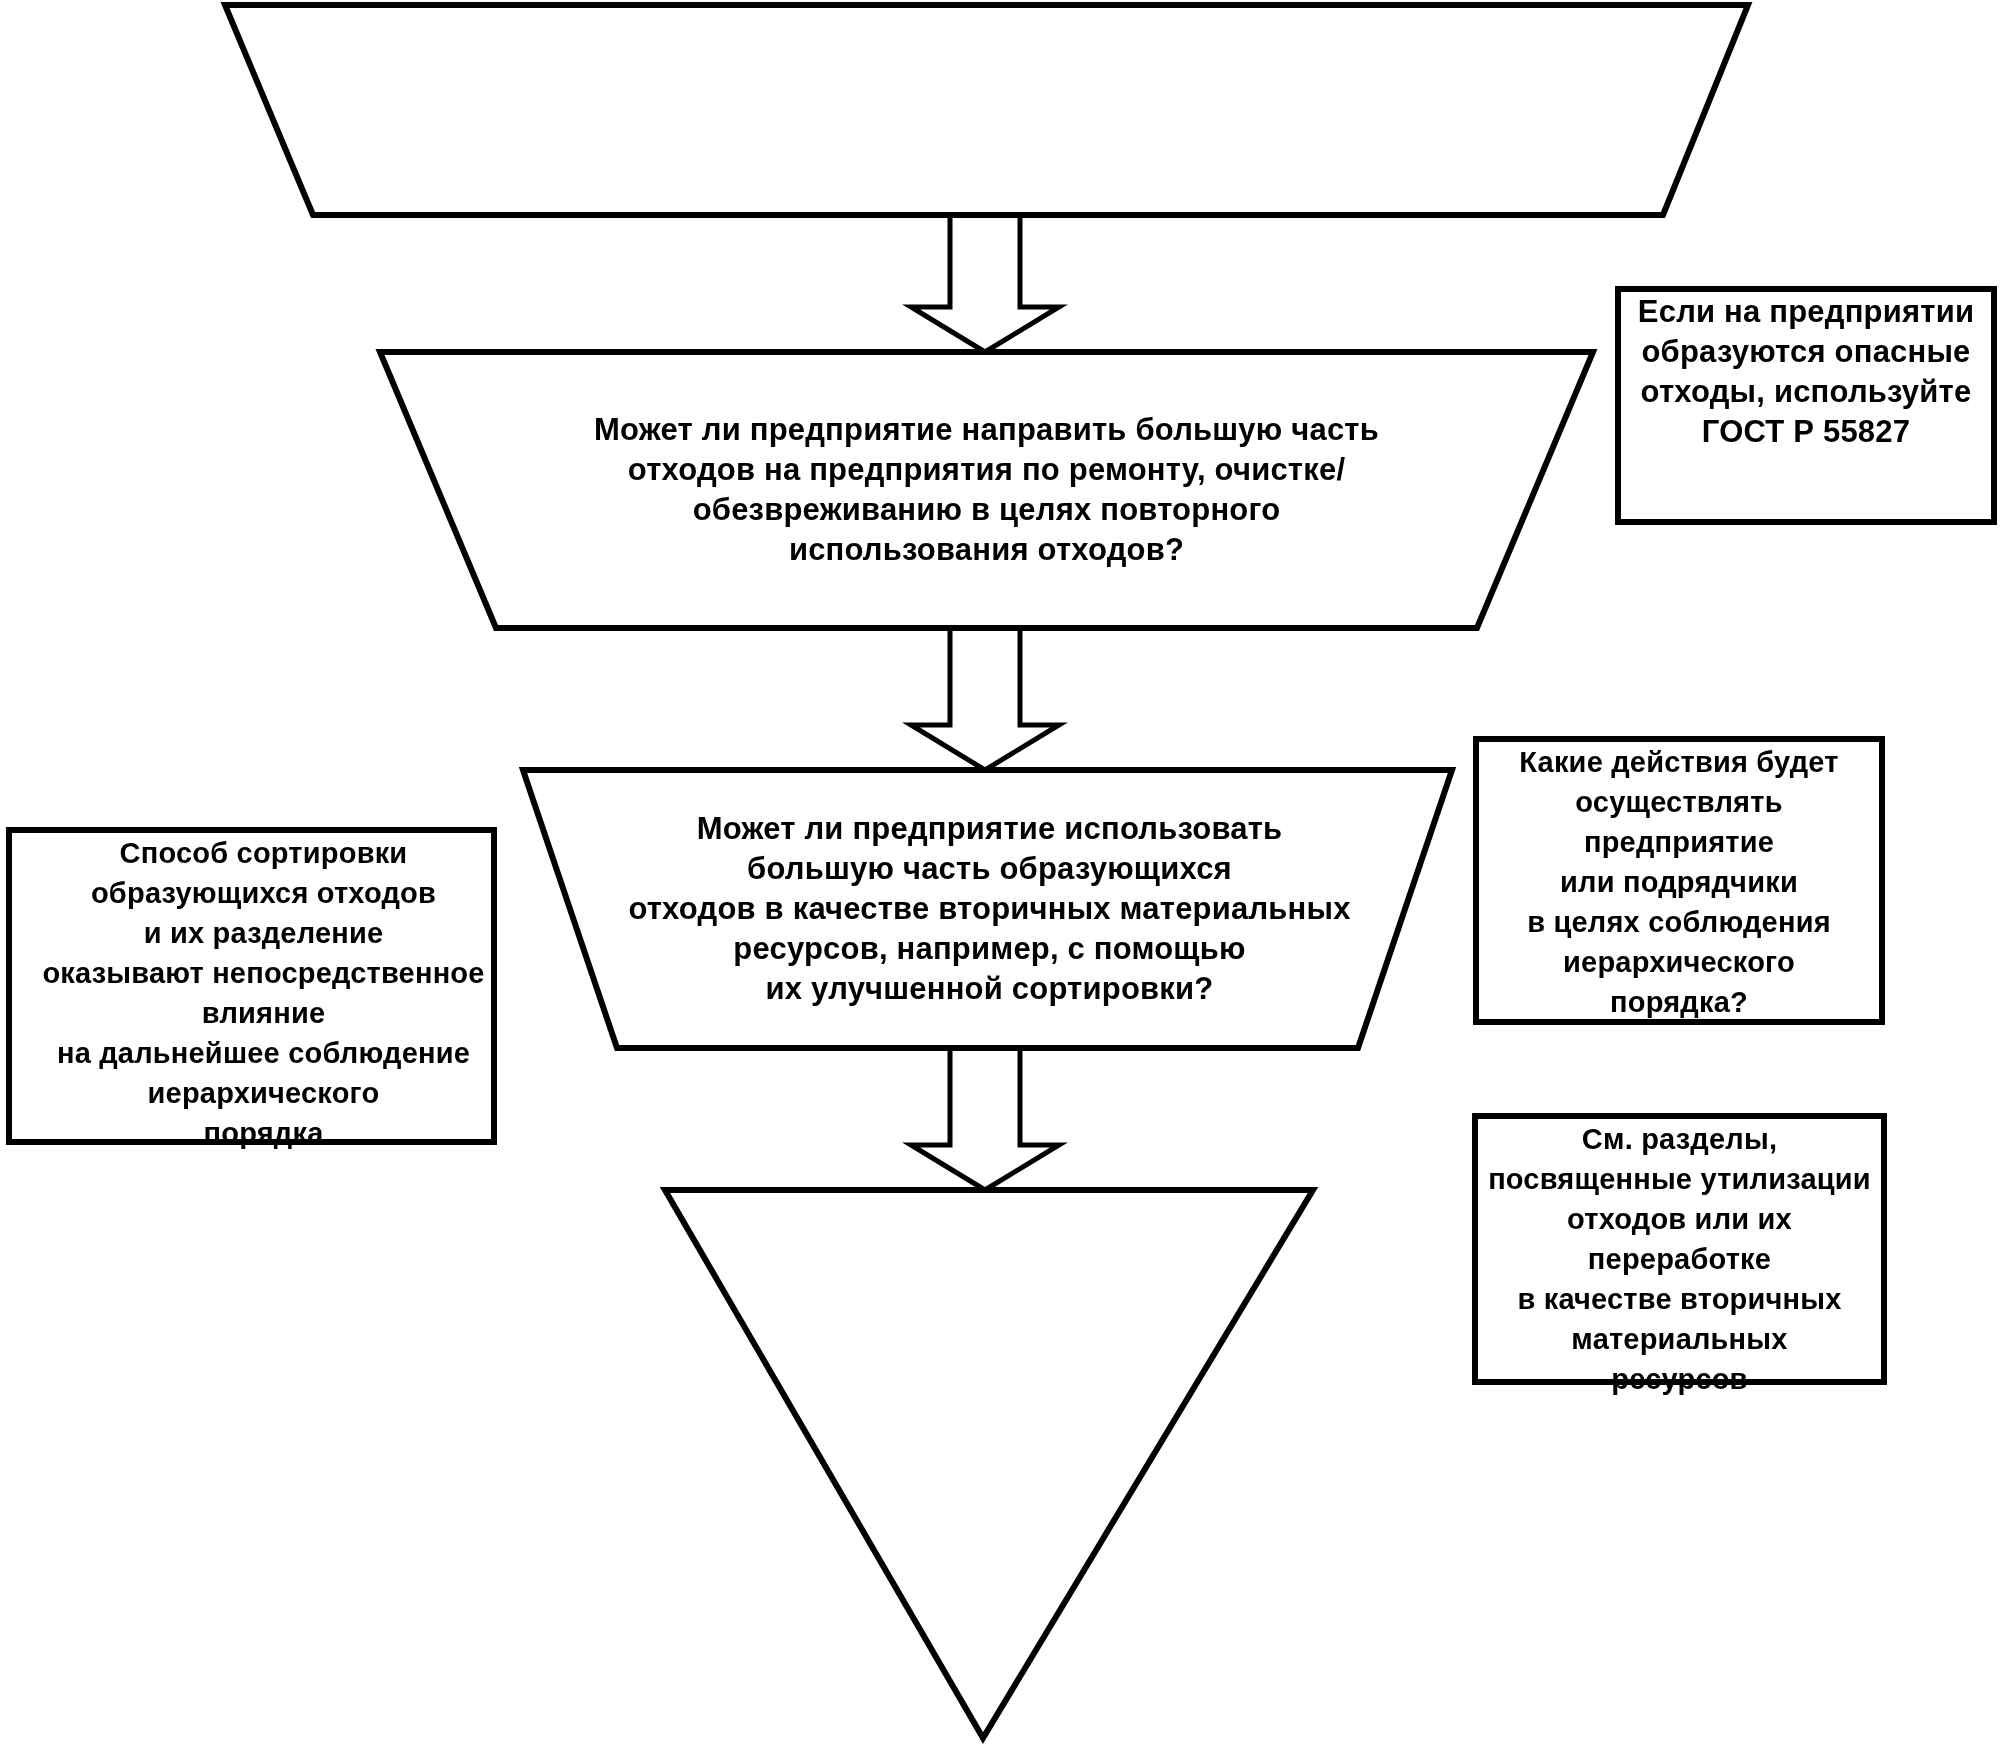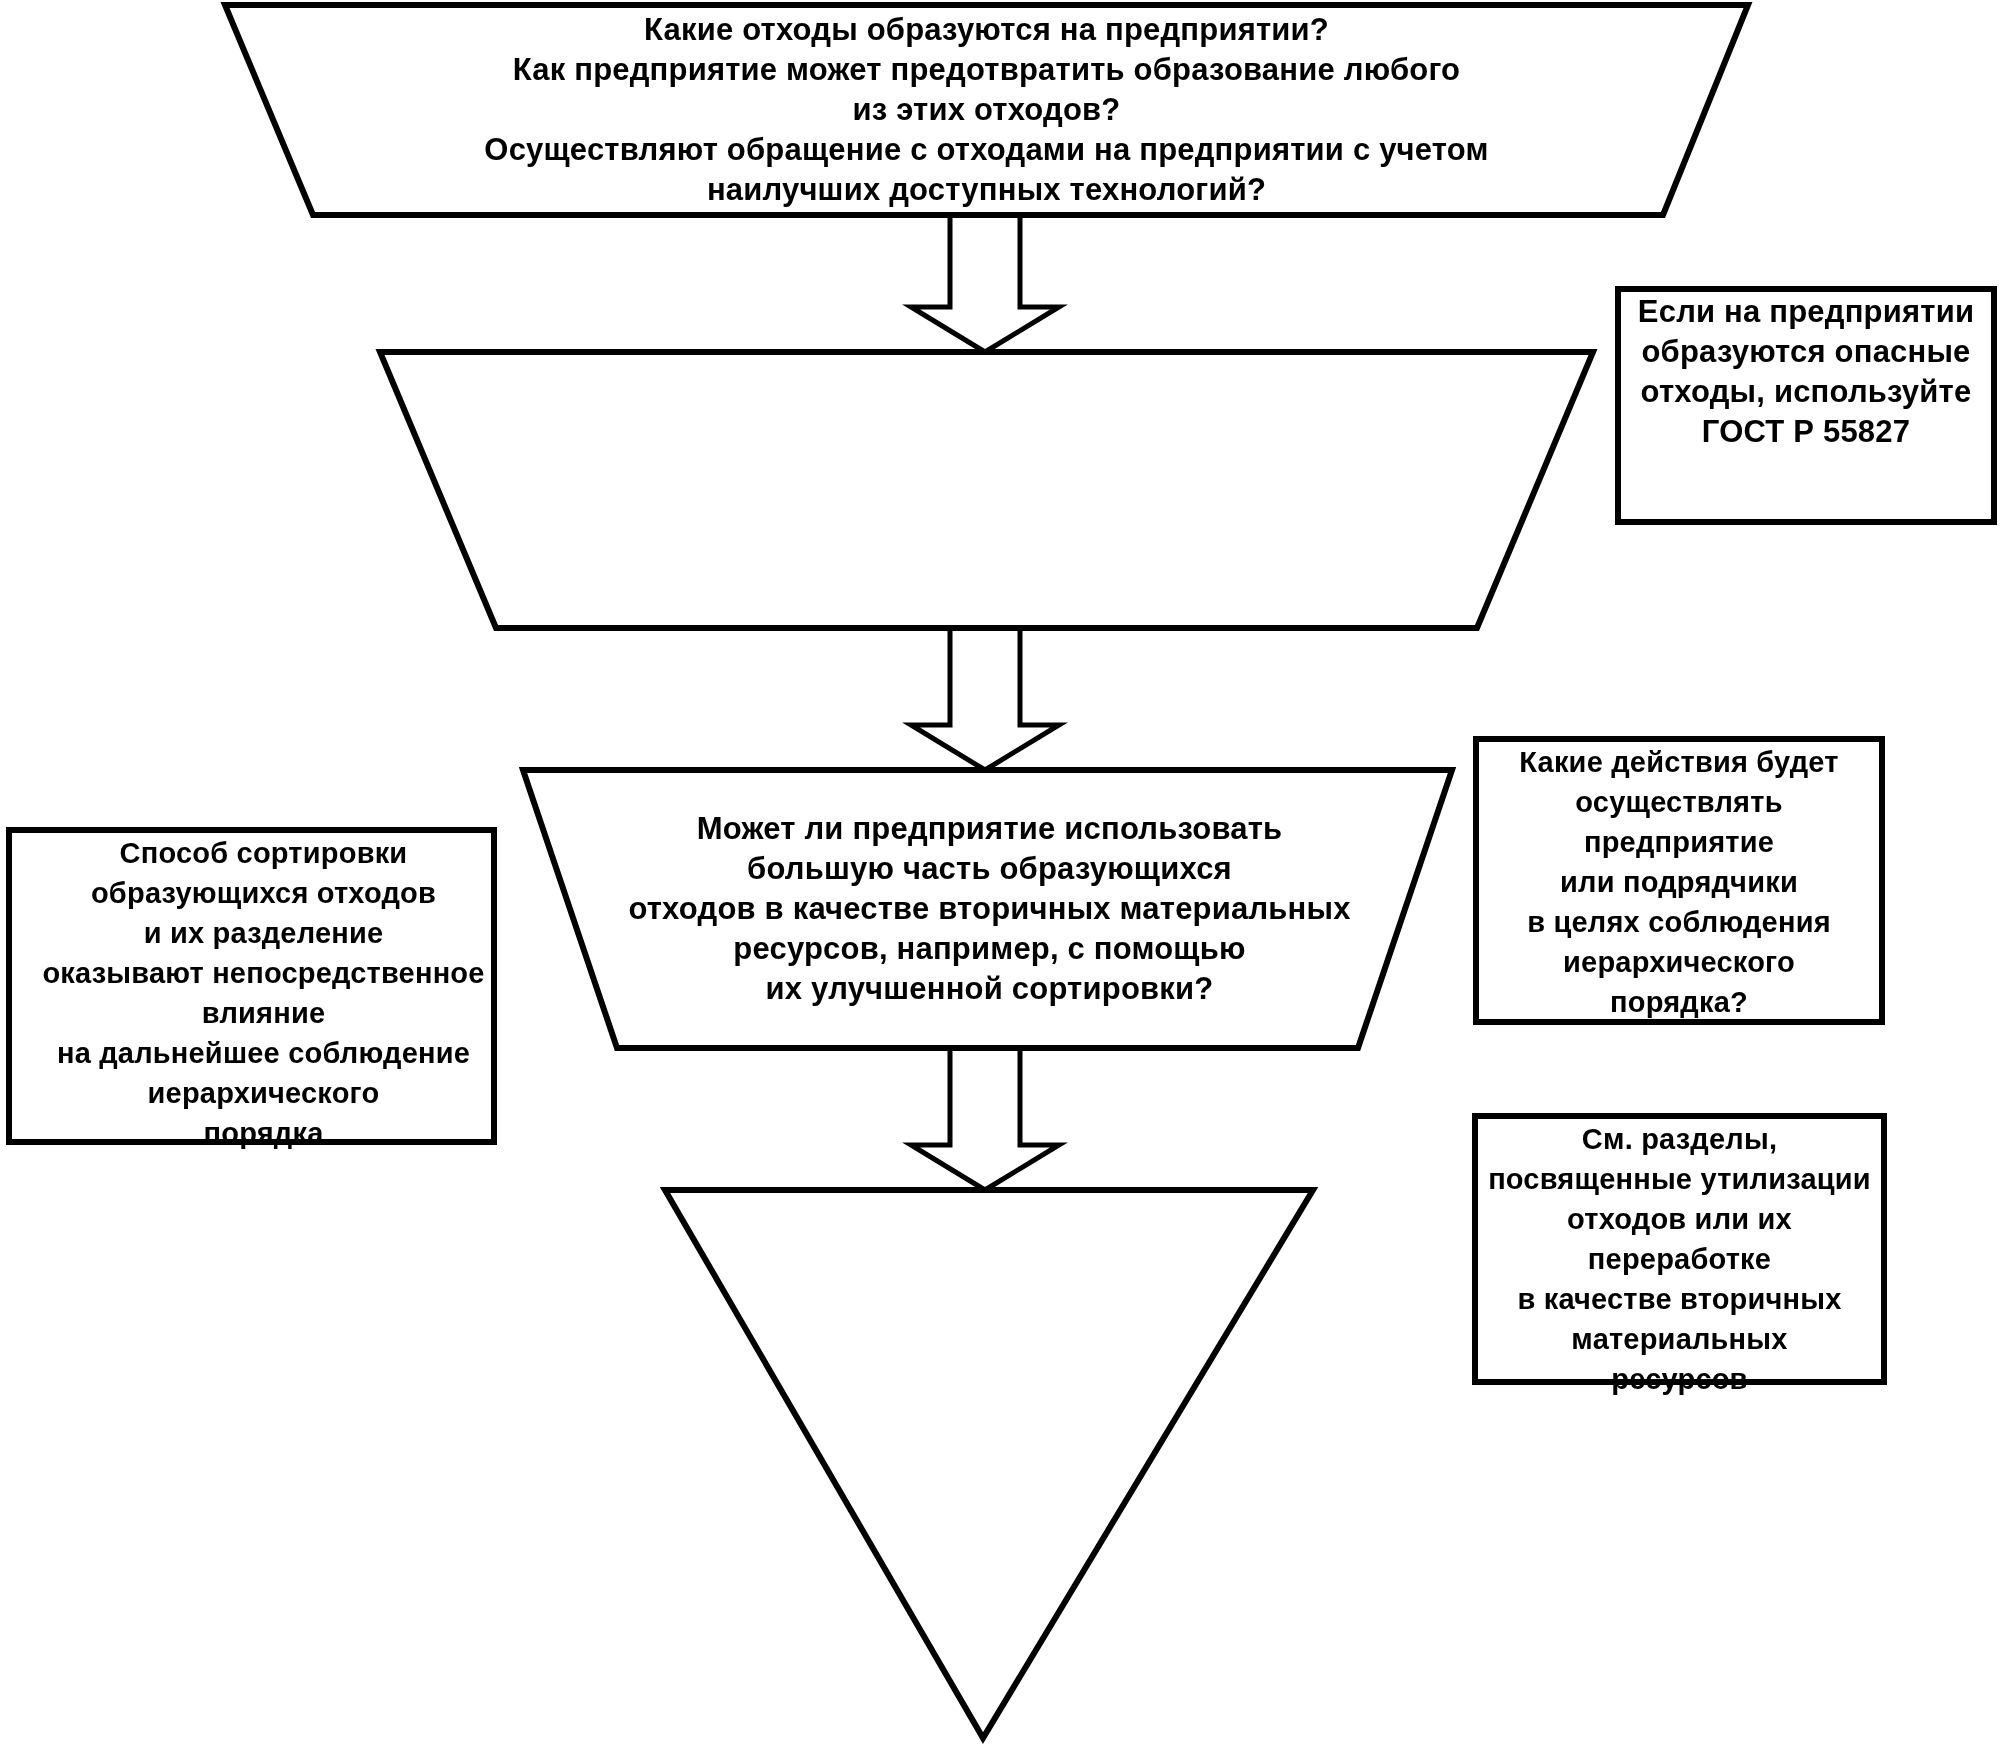--- a/index.html
+++ b/index.html
@@ -81,26 +81,25 @@
     <polygon class="arrow" points="950,215 1020,215 1020,307 1059,307 985,352 911,307 950,307"></polygon>
     <polygon class="arrow" points="950,628 1020,628 1020,725 1059,725 985,770 911,725 950,725"></polygon>
     <polygon class="arrow" points="950,1048 1020,1048 1020,1145 1059,1145 985,1190 911,1145 950,1145"></polygon>
 
     <polygon class="funnel" points="225,5 1748,5 1663,215 313,215"></polygon>
     <polygon class="funnel" points="380,352 1593,352 1477,628 496,628"></polygon>
     <polygon class="funnel" points="523,770 1452,770 1358,1048 617,1048"></polygon>
     <polygon class="funnel" points="665,1190 1313,1190 983,1738"></polygon>
   </svg>
 
-  <div class="node-text" style="left:313px; top:5px; width:1347px; height:210px;">Какие отходы образуются на предприятии?
-Как предприятие может предотвратить образование любого
-из этих отходов?
-Осуществляют обращение с отходами на предприятии с учетом
-наилучших доступных технологий?</div>
 
+  <div class="node-text" style="left:380px; top:352px; width:1213px; height:276px;">Может ли предприятие направить большую часть
+отходов на предприятия по ремонту, очистке/
+обезвреживанию в целях повторного
+использования отходов?</div>
 
   <div class="node-text" style="left:525px; top:770px; width:929px; height:278px;">Может ли предприятие использовать
 большую часть образующихся
 отходов в качестве вторичных материальных
 ресурсов, например, с помощью
 их улучшенной сортировки?</div>
 
 
   <div class="note-box" style="left:1615px; top:286px; width:382px; height:239px;">
     <div class="note-text large">Если на предприятии

